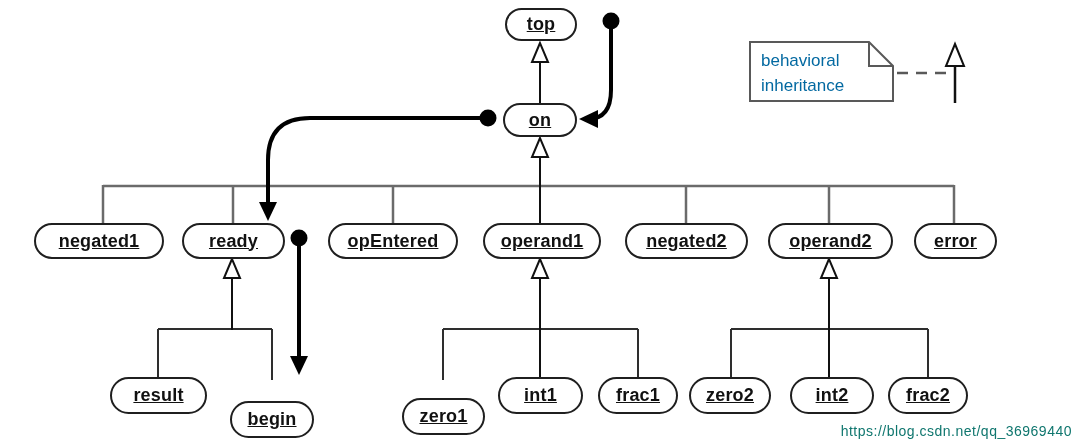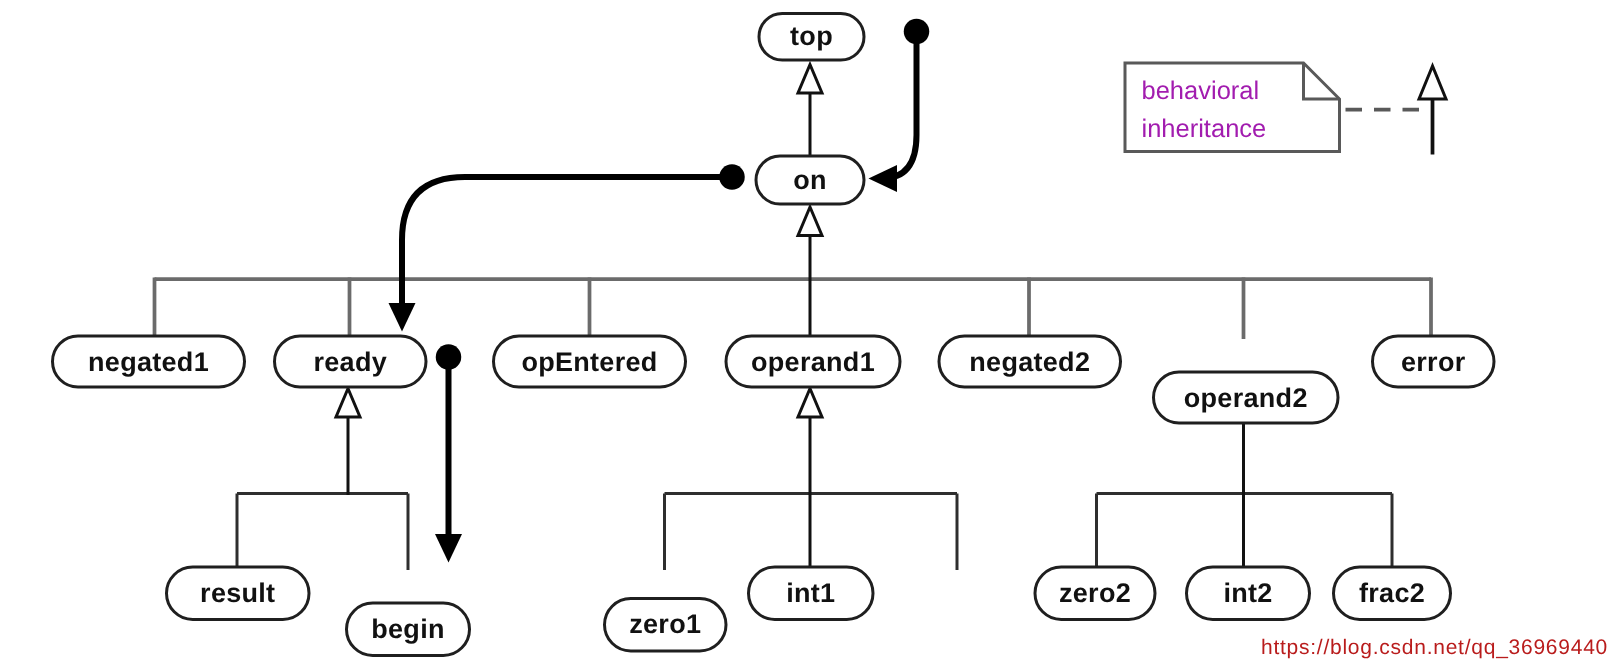--- a/index.html
+++ b/index.html
@@ -7,47 +7,48 @@
     position:relative;width:1080px;height:446px;background:#ffffff;
     font-family:"Liberation Sans", sans-serif;overflow:hidden;
   }
   .layer{position:absolute;left:0;top:0;}
   .node{
     position:absolute;box-sizing:border-box;
     border:2px solid #1f1f1f;border-radius:19px;background:#ffffff;
     display:flex;align-items:center;justify-content:center;
     font-weight:bold;font-size:18px;color:#111;letter-spacing:.2px;
     z-index:2;
+    text-decoration:underline;
   }
   
   .n-top      {left:505px;top:8px;  width:72px; height:33px;}
   .n-on       {left:503px;top:103px;width:74px; height:34px;}
   .n-negated1 {left:34px; top:223px;width:130px;height:36px;}
   .n-ready    {left:182px;top:223px;width:103px;height:36px;}
   .n-opEntered{left:328px;top:223px;width:130px;height:36px;}
   .n-operand1 {left:483px;top:223px;width:118px;height:36px;}
   .n-negated2 {left:625px;top:223px;width:123px;height:36px;}
-  .n-operand2 {left:768px;top:223px;width:125px;height:36px;margin-top:24px;}
+  .n-operand2 {left:768px;top:223px;width:125px;height:36px;}
   .n-error    {left:914px;top:223px;width:83px; height:36px;}
   .n-result   {left:110px;top:377px;width:97px; height:37px;}
   .n-begin    {left:230px;top:377px;width:84px; height:37px;margin-top:24px;}
   .n-zero1    {left:402px;top:377px;width:83px; height:37px;margin-top:21px;}
   .n-int1     {left:498px;top:377px;width:85px; height:37px;}
   .n-frac1    {left:598px;top:377px;width:80px; height:37px;}
   .n-zero2    {left:689px;top:377px;width:82px; height:37px;}
   .n-int2     {left:790px;top:377px;width:84px; height:37px;}
   .n-frac2    {left:888px;top:377px;width:80px; height:37px;}
 
   .legend-text{
     position:absolute;left:761px;top:48px;width:125px;z-index:3;
-    font-size:17px;line-height:25px;color:#a21caf;font-weight:400;
+    font-size:17px;line-height:25px;color:#0369a1;font-weight:400;
   }
   .watermark{
     position:absolute;right:8px;top:423px;z-index:3;
-    font-size:14px;color:#b91c1c;letter-spacing:.5px;
+    font-size:14px;color:#0f766e;letter-spacing:.5px;
   }
 </style>
 </head>
 <body>
 
 <div class="canvas">
 
   <svg class="layer" width="1080" height="446" viewBox="0 0 1080 446">
 
     <g stroke="#6b6b6b" stroke-width="2.5" fill="none">
@@ -118,20 +119,21 @@
   <div class="node n-opEntered">opEntered</div>
   <div class="node n-ready">ready</div>
   <div class="node n-operand1">operand1</div>
   <div class="node n-negated2">negated2</div>
   <div class="node n-operand2">operand2</div>
   <div class="node n-error">error</div>
   <div class="node n-result">result</div>
   <div class="node n-begin">begin</div>
   <div class="node n-zero1">zero1</div>
   <div class="node n-int1">int1</div>
+  <div class="node n-frac1">frac1</div>
   <div class="node n-zero2">zero2</div>
   <div class="node n-int2">int2</div>
   <div class="node n-frac2">frac2</div>
 
   <div class="legend-text">
     <div>behavioral</div>
     <div>inheritance</div>
   </div>
 
   <div class="watermark">https://blog.csdn.net/qq_36969440</div>

